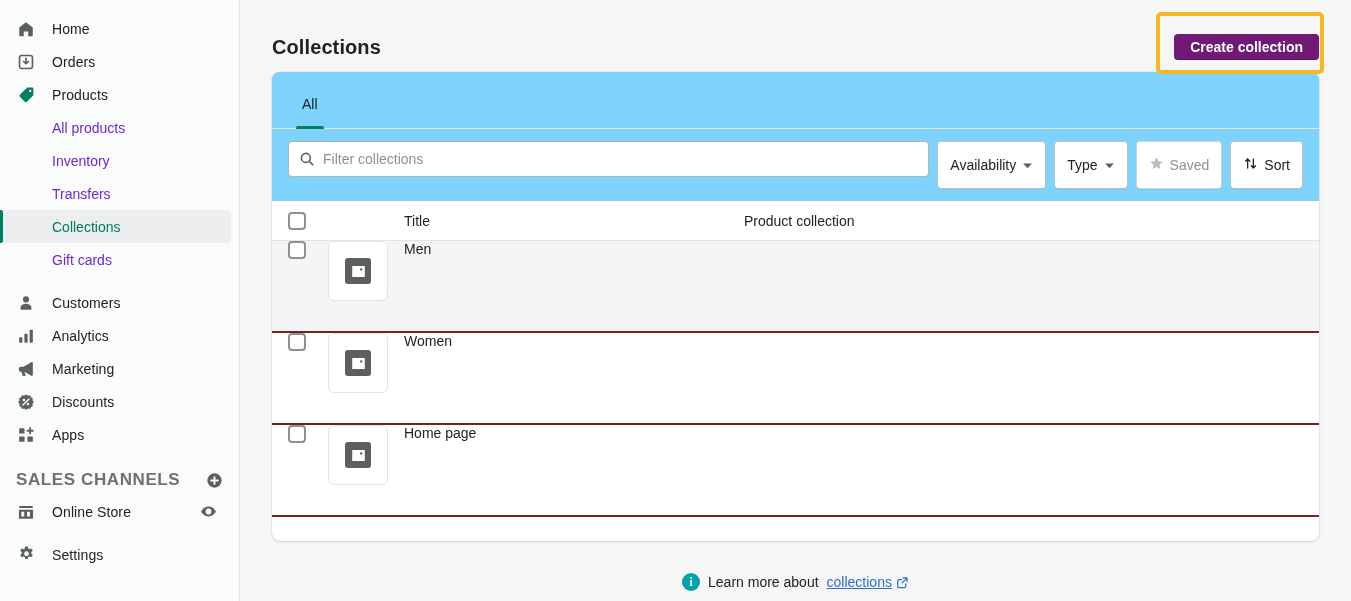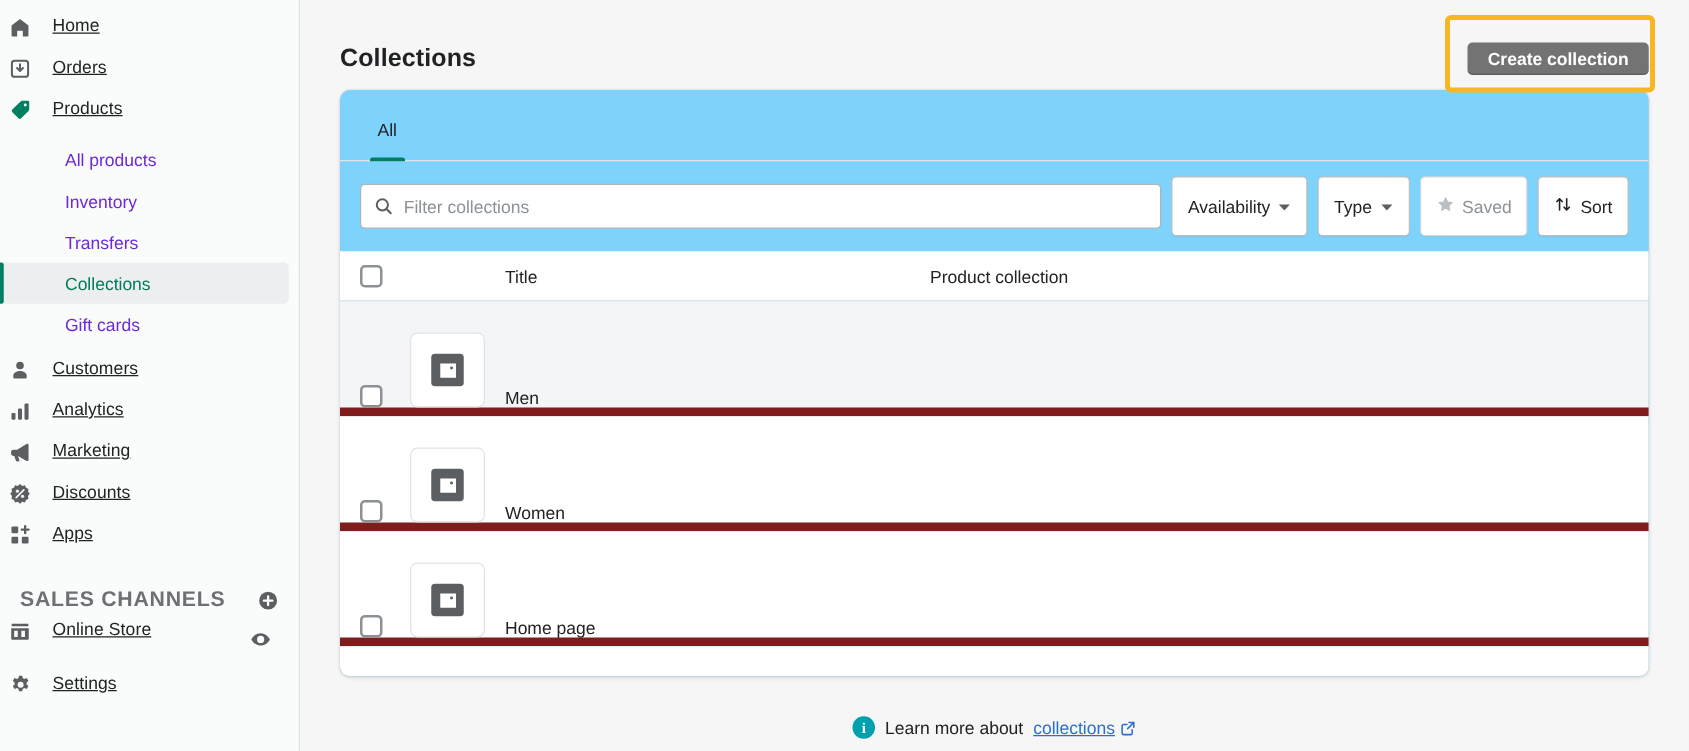--- a/index.html
+++ b/index.html
@@ -16,28 +16,27 @@
   
   .sidebar {
     width: 240px; height: 601px;
     background: #fafbfb;
     border-right: 1px solid #e1e3e5;
     padding-top: 12px;
     flex: 0 0 240px;
     position: relative;
   }
   .nav-item {
-    display: flex; 
+    display: flex; align-items: center;
     height: 33px;
-    padding-left: 6px;
+    padding-left: 16px;
     margin: 0 8px 0 0;
     border-radius: 0 4px 4px 0;
     cursor: pointer;
     position: relative;
-    text-decoration: underline;
   }
   .nav-item .ico {
     width: 20px; height: 20px;
     flex: 0 0 20px;
     display: flex; align-items: center; justify-content: center;
     margin-right: 16px;
     color: #5c5f62;
   }
   .nav-item .lbl {
     font-size: 14px;
@@ -102,21 +101,21 @@
   .header-actions { margin-left: auto; position: relative; }
   .highlight-box {
     position: absolute;
     left: -18px; top: -22px;
     width: 168px; height: 62px;
     border: 4px solid #f5b722;
     border-radius: 5px;
     pointer-events: none;
   }
   .btn-primary {
-    background: #737373;
+    background: #701a75;
     color: #ffffff;
     border: none;
     border-radius: 4px;
     font-size: 14px;
     font-weight: bold;
     padding: 5px 16px;
     cursor: pointer;
     font-family: "Liberation Sans", sans-serif;
     box-shadow: inset 0 -1px 0 rgba(0,0,0,0.2);
   }
@@ -145,21 +144,21 @@
   }
   .tab.active::after {
     content: "";
     position: absolute;
     left: 8px; right: 8px; bottom: -1px;
     height: 3px;
     background: #008060;
     border-radius: 2px 2px 0 0;
   }
   .filterbar {
-    display: flex; align-items: center;
+    display: flex; align-items: flex-start;
     gap: 8px;
     padding: 12px 16px;
   }
   .search-wrap {
     flex: 1 1 auto;
     position: relative;
     display: flex; align-items: center;
     height: 36px;
     border: 1px solid #aeb4b9;
     border-radius: 4px;
@@ -214,24 +213,24 @@
   .thead .cell-title, .thead .cell-cond { font-weight: normal; }
 
   .chk {
     width: 18px; height: 18px;
     border: 2px solid #8c9196;
     border-radius: 4px;
     background: #fff;
     cursor: pointer;
   }
   .row {
-    display: flex; align-items: flex-end;
+    display: flex; align-items: flex-start;
     height: 92px;
     padding: 0 16px;
-    border-bottom: 7px solid #7f1d1d;
+    border-bottom: 2px solid #7f1d1d;
     background: #ffffff;
     cursor: pointer;
   }
   .row.hovered { background: #f4f5f7; }
   .row .cell-title { font-size: 14px; color: #202223; }
   .thumb {
     width: 60px; height: 60px;
     border: 1px solid #e1e3e5;
     border-radius: 6px;
     background: #fff;

